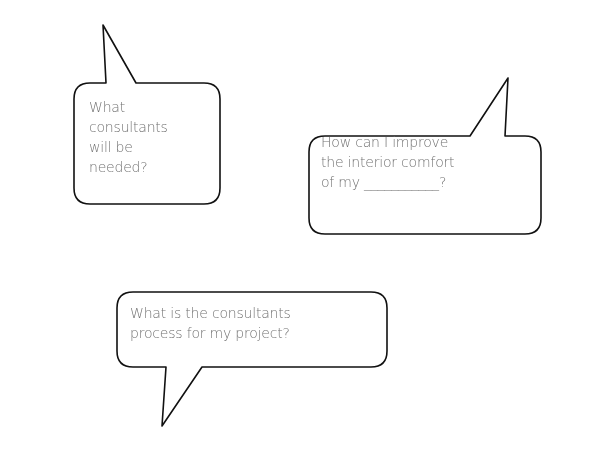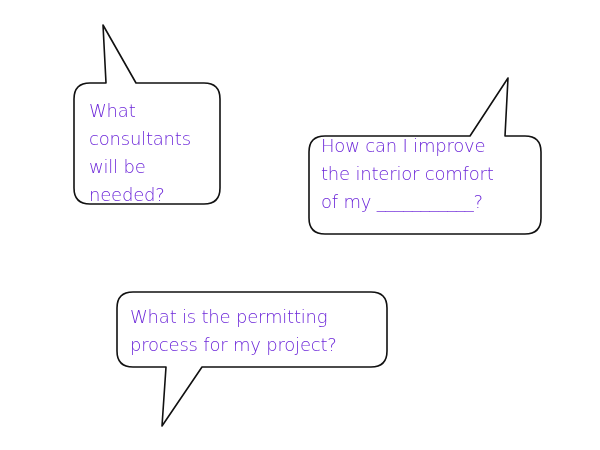--- a/index.html
+++ b/index.html
@@ -2,24 +2,24 @@
 <html><head>
   <meta charset="utf-8">
   <style>
     html, body { margin: 0; padding: 0; background: #ffffff; }
     body { width: 600px; height: 450px; position: relative; overflow: hidden; }
     #canvas { position: absolute; left: 0; top: 0; width: 600px; height: 450px; }
     .bubble-shape { fill: #ffffff; stroke: #111111; stroke-width: 1.6; stroke-linejoin: round; }
     .bubble-text {
       position: absolute;
       font-family: "DejaVu Sans", sans-serif;
-      color: #6d28d9;
+      color: #737373;
       font-weight: 300;
-      font-size: 18px;
-      line-height: 28px;
+      font-size: 14px;
+      line-height: 20px;
       white-space: pre-line;
       letter-spacing: -0.2px;
     }
     #t1 { left: 89px; top: 97px; width: 130px; }
     #t2 { left: 321px; top: 132px; width: 215px; }
     #t3 { left: 130px; top: 303px; width: 255px; }
   </style>
 </head>
 <body>
 
@@ -32,14 +32,14 @@
   <path class="bubble-shape" d="M 133 292 L 371 292 Q 387 292 387 308 L 387 351 Q 387 367 371 367 L 202 367 L 162 426 L 166 367 L 133 367 Q 117 367 117 351 L 117 308 Q 117 292 133 292 Z"></path>
 </svg>
 
 <div id="t1" class="bubble-text">What
 consultants
 will be
 needed?</div>
 <div id="t2" class="bubble-text">How can I improve
 the interior comfort
 of my ___________?</div>
-<div id="t3" class="bubble-text">What is the permitting
+<div id="t3" class="bubble-text">What is the consultants
 process for my project?</div>
 
 </body></html>

